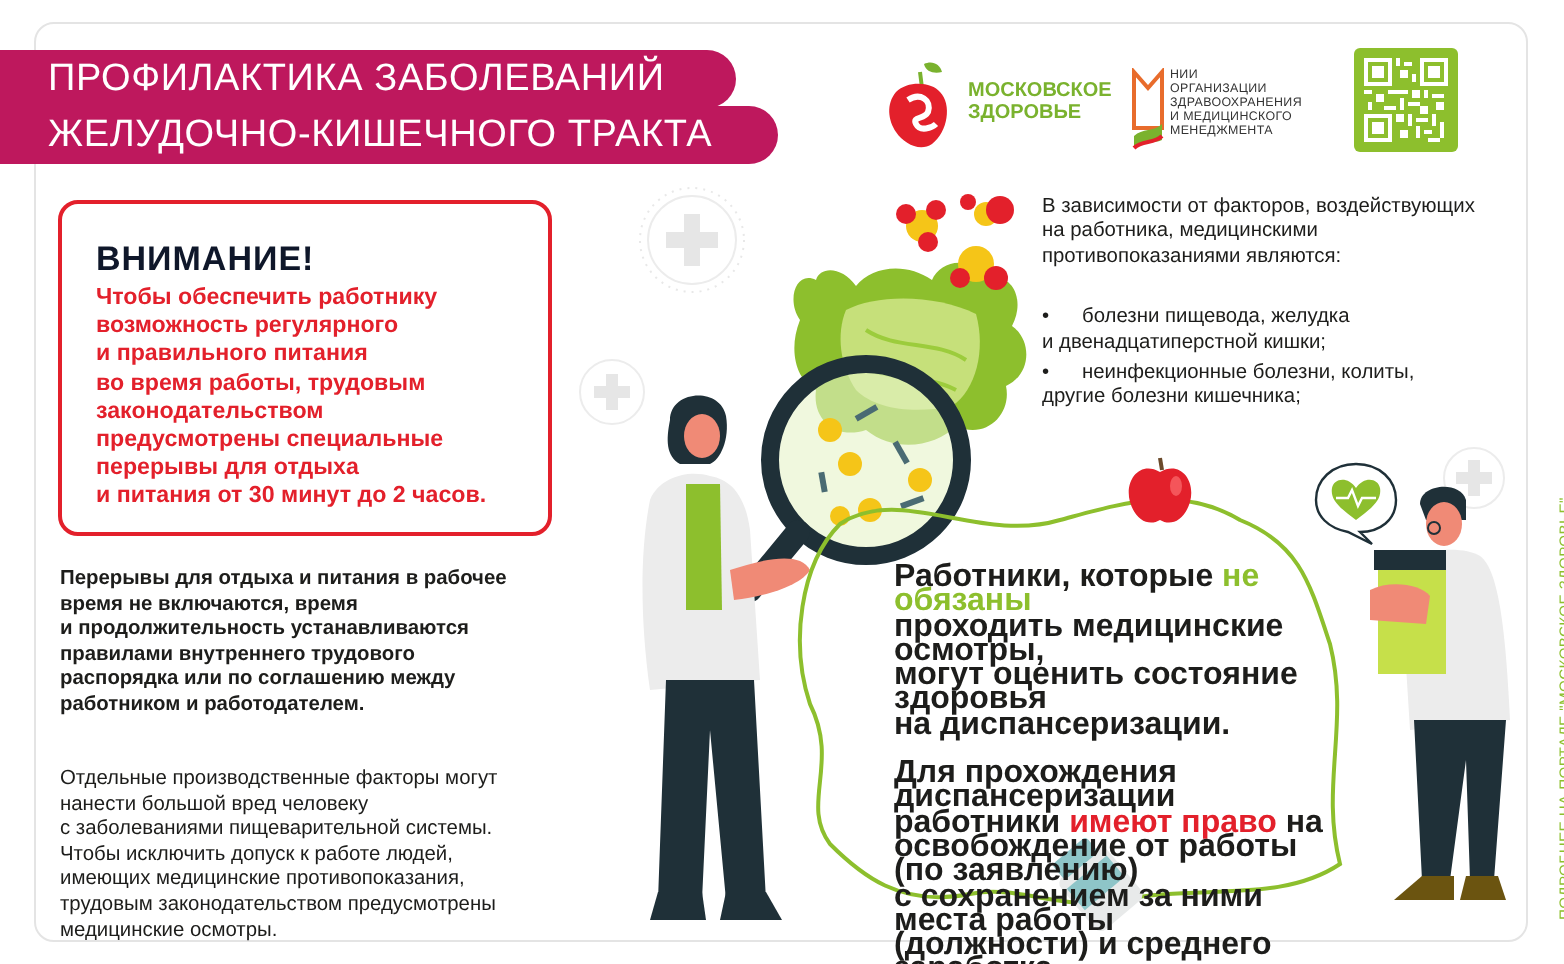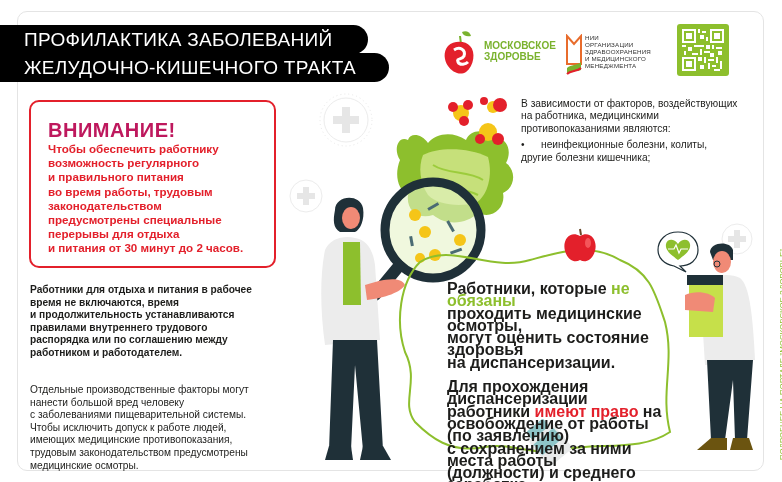--- a/index.html
+++ b/index.html
@@ -6,43 +6,43 @@
   html, body { width: 782px; height: 482px; background: #ffffff; overflow: hidden; }
   body { font-family: "DejaVu Sans", "Liberation Sans", sans-serif; position: relative; color: #1d1d1b; }
 
   .card {
     position: absolute; left: 17px; top: 11px; width: 747px; height: 460px;
     border: 1px solid #e4e4e4; border-radius: 10px; background: #fff;
   }
 
   
   .title-bar {
-    position: absolute; left: 0; height: 29px; background: #000000; color: #fff;
+    position: absolute; left: 0; height: 29px; background: #be185d; color: #fff;
     font-family: "Liberation Sans", sans-serif; font-size: 19px; letter-spacing: 0.3px;
     line-height: 29px; padding-left: 24px; white-space: nowrap; font-weight: 400;
   }
   .title-bar.l1 { top: 25px; width: 368px; border-radius: 0 15px 15px 0; }
   .title-bar.l2 { top: 53px; width: 389px; border-radius: 0 15px 15px 0; }
 
   
   .logo-mz { position: absolute; left: 440px; top: 28px; width: 110px; height: 48px; }
   .logo-mz .txt { position: absolute; left: 44px; top: 12px; font-family: "Liberation Sans", sans-serif; font-weight: 700; color: #7ab22e; font-size: 10px; line-height: 11px; }
   .logo-nii { position: absolute; left: 565px; top: 34px; width: 110px; height: 44px; }
   .logo-nii .txt { position: absolute; left: 20px; top: 0; font-family: "Liberation Sans", sans-serif; font-size: 6.2px; line-height: 7px; color: #333; letter-spacing: 0.2px; }
   .qr { position: absolute; left: 677px; top: 24px; width: 52px; height: 52px; background: #8dbf2d; border-radius: 3px; padding: 5px; }
   .qr svg { width: 42px; height: 42px; display: block; }
 
   
   .warning {
     position: absolute; left: 29px; top: 100px; width: 247px; height: 168px;
     border: 2px solid #e3202b; border-radius: 10px; padding: 18px 0 0 17px;
   }
   .warning h2 {
-    color: #be185d; font-family: "Liberation Sans", sans-serif; font-weight: 700;
-    font-size: 20px; letter-spacing: 0.5px; line-height: 20px; margin-bottom: 2px;
+    color: #0f172a; font-family: "Liberation Sans", sans-serif; font-weight: 700;
+    font-size: 17px; letter-spacing: 0.5px; line-height: 20px; margin-bottom: 2px;
   }
   .warning p {
     color: #e3202b; font-family: "Liberation Sans", sans-serif; font-weight: 700;
     font-size: 11.6px; line-height: 14.2px; white-space: pre-line;
   }
 
   .text-bold {
     position: absolute; left: 30px; top: 284px; width: 260px;
     font-family: "Liberation Sans", sans-serif; font-weight: 700; font-size: 10.2px;
     line-height: 12.6px; white-space: pre-line; color: #1d1d1b;
@@ -50,21 +50,21 @@
   .text-normal {
     position: absolute; left: 30px; top: 384px; width: 270px;
     font-family: "Liberation Sans", sans-serif; font-weight: 400; font-size: 10.2px;
     line-height: 12.6px; white-space: pre-line; color: #1d1d1b;
   }
 
   .contra {
     position: absolute; left: 521px; top: 98px; width: 240px;
     font-family: "Liberation Sans", sans-serif; font-size: 10.2px; line-height: 12.4px; color: #1d1d1b;
   }
-  .contra .intro { white-space: pre-line; margin-bottom: 4px; }
+  .contra .intro { white-space: pre-line; margin-bottom: 18px; }
   .contra .bullet { white-space: pre-line; margin-bottom: 3px; }
   .contra .bullet .dot { display: inline-block; width: 20px; }
 
   .blob-text {
     position: absolute; left: 447px; top: 283px; width: 225px;
     font-family: "Liberation Sans", sans-serif; font-weight: 700; font-size: 16px;
     line-height: 12.3px; color: #1d1d1b;
   }
   .blob-text p { white-space: pre-line; }
   .blob-text p + p { margin-top: 12px; }
@@ -164,38 +164,40 @@
   <p>Чтобы обеспечить работнику
 возможность регулярного
 и правильного питания
 во время работы, трудовым
 законодательством
 предусмотрены специальные
 перерывы для отдыха
 и питания от 30 минут до 2 часов.</p>
 </div>
 
-<div class="text-bold">Работники для отдыха и питания в рабочее
+<div class="text-bold">Перерывы для отдыха и питания в рабочее
 время не включаются, время
 и продолжительность устанавливаются
 правилами внутреннего трудового
 распорядка или по соглашению между
 работником и работодателем.</div>
 <div class="text-normal">Отдельные производственные факторы могут
 нанести большой вред человеку
 с заболеваниями пищеварительной системы.
 Чтобы исключить допуск к работе людей,
 имеющих медицинские противопоказания,
 трудовым законодательством предусмотрены
 медицинские осмотры.</div>
 
 <div class="contra">
   <div class="intro">В зависимости от факторов, воздействующих
 на работника, медицинскими
 противопоказаниями являются:</div>
+  <div class="bullet"><span class="dot">•</span><span>болезни пищевода, желудка</span>
+<span>и двенадцатиперстной кишки;</span></div>
   <div class="bullet"><span class="dot">•</span><span>неинфекционные болезни, колиты,</span>
 <span>другие болезни кишечника;</span></div>
 </div>
 
 <svg class="illus" style="left:318px;top:92px" width="56" height="56" viewBox="0 0 56 56">
   <circle cx="28" cy="28" r="26" fill="none" stroke="#e8e8e8" stroke-width="1" stroke-dasharray="1 3"></circle>
   <circle cx="28" cy="28" r="22" fill="none" stroke="#ececec" stroke-width="1"></circle>
   <rect x="24" y="15" width="8" height="26" fill="#e6e6e6"></rect>
     <rect x="15" y="24" width="26" height="8" fill="#e6e6e6"></rect>
 </svg>

